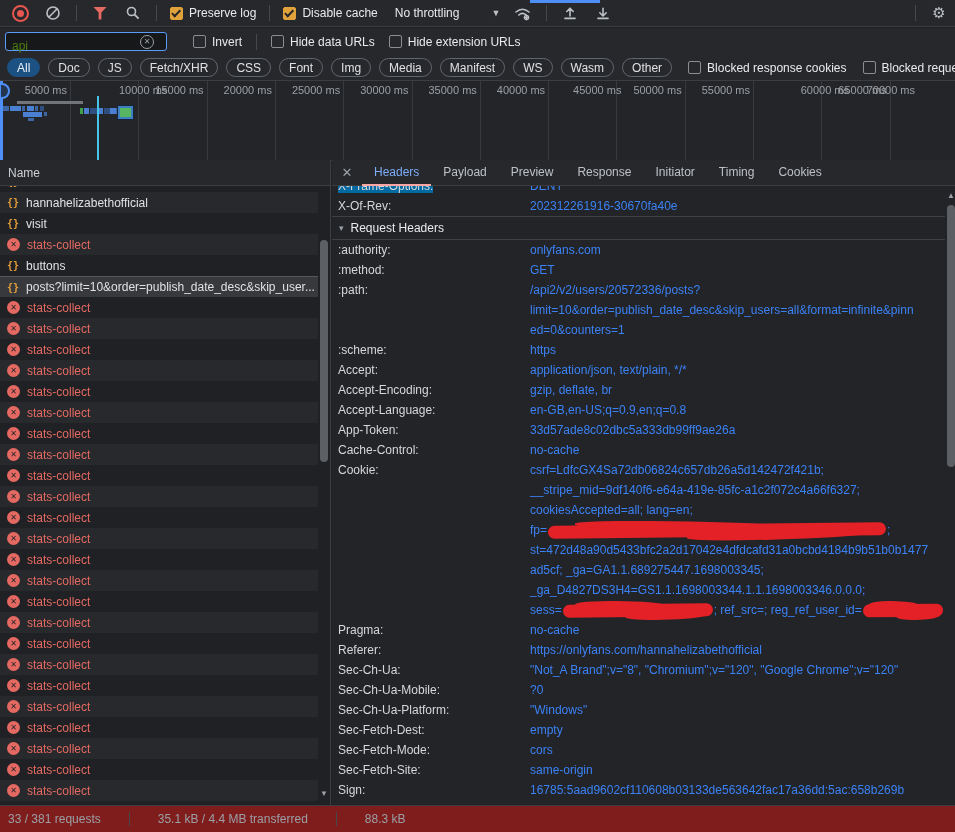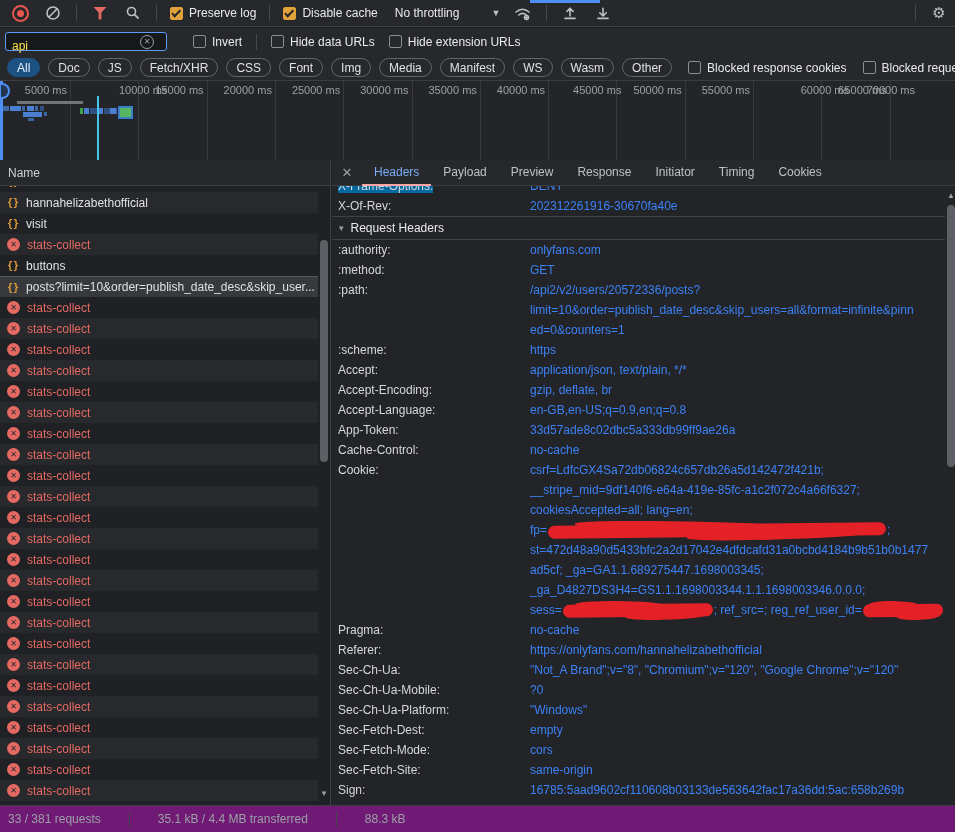--- a/index.html
+++ b/index.html
@@ -17,21 +17,21 @@
   .funnel{width:14px;height:13px;background:#e46962;clip-path:polygon(0 0,100% 0,60% 46%,60% 100%,40% 100%,40% 46%);}
   .chk{width:13px;height:13px;border-radius:2px;box-sizing:border-box;display:inline-flex;align-items:center;justify-content:center;flex:0 0 auto;}
   .chk.on{background:#e2a23b;border:1px solid #e2a23b;}
   .chk.on .tick{width:7px;height:3px;border-left:2px solid #26272a;border-bottom:2px solid #26272a;transform:rotate(-45deg) translate(0.5px,-1px);}
   .chk.off{background:transparent;border:1.5px solid #8a8d91;}
   .cb-label{display:flex;align-items:center;gap:6px;color:#e8eaed;cursor:pointer;white-space:nowrap;}
   .caret{color:#bdc1c6;font-size:9px;margin-left:26px;}
   
   #toolbar-row2{left:0;top:28px;width:955px;height:27px;background:#27282b;display:flex;align-items:center;gap:14px;padding-left:5px;box-sizing:border-box;}
   #filter-input-wrap{position:relative;width:162px;height:19px;background:#17181a;border:1.5px solid #5a9cf8;border-radius:3px;display:flex;align-items:center;box-sizing:border-box;}
-  #filter-input{background:transparent;border:none;outline:none;color:#fde047;font:12px "Liberation Sans",sans-serif;width:128px;padding:8px 0 0 6px;}
+  #filter-input{background:transparent;border:none;outline:none;color:#4d7c0f;font:12px "Liberation Sans",sans-serif;width:128px;padding:8px 0 0 6px;}
   .clear-x{width:12px;height:12px;border-radius:50%;border:1px solid #9aa0a6;color:#9aa0a6;font-size:8px;line-height:11px;text-align:center;cursor:pointer;}
   
   #toolbar-row3{left:0;top:55px;width:955px;height:26px;background:#27282b;display:flex;align-items:center;gap:8px;padding-left:7px;box-sizing:border-box;border-bottom:1px solid #3c3d40;}
   .pill{height:19px;line-height:19px;padding:0 9px;border:1px solid #60666d;border-radius:10px;color:#dfe1e4;cursor:pointer;white-space:nowrap;box-sizing:border-box;}
   .pill.sel{background:#1c5183;border-color:#1c5183;color:#e8f0fa;}
   #extra-filter-checkboxes{display:flex;align-items:center;gap:16px;margin-left:8px;}
   
   #timeline-overview{left:0;top:81px;width:955px;height:79px;background:#242528;border-bottom:1px solid #3c3d40;overflow:hidden;}
   .grid-line{position:absolute;top:0;width:1px;height:79px;background:#38393c;}
   .tick-label{position:absolute;top:3px;width:75px;text-align:right;color:#9aa0a6;font-size:11px;white-space:nowrap;}
@@ -70,21 +70,21 @@
   .clip-row .hrow{margin-top:-10px;}
   .hl-blue{background:#0369a1;}
   .sect-spacer{height:12px;}
   .sect-pad{height:6px;}
   .section-row{height:24px;line-height:23px;border-top:1px solid #3e4043;border-bottom:1px solid #3e4043;display:flex;align-items:center;gap:7px;padding-left:7px;color:#e8eaed;cursor:pointer;box-sizing:border-box;}
   .tri{color:#9aa0a6;font-size:9px;}
   .redact{display:inline-block;height:13px;background:#e32126;border-radius:8px;vertical-align:middle;position:relative;transform:rotate(-0.6deg);margin:0 1px;}
   .redact::after{content:"";position:absolute;left:8%;top:-3px;width:62%;height:9px;background:#e32126;border-radius:45%;transform:rotate(1.5deg);}
   .redact::before{content:"";position:absolute;right:4%;bottom:-3px;width:55%;height:9px;background:#e32126;border-radius:45%;transform:rotate(-1.2deg);}
   
-  #status-bar{left:0;top:805px;width:955px;height:27px;background:#701a75;border-top:1px solid #3c3d40;display:flex;align-items:center;gap:28px;padding-left:8px;box-sizing:border-box;color:#9aa0a6;}
+  #status-bar{left:0;top:805px;width:955px;height:27px;background:#7f1d1d;border-top:1px solid #3c3d40;display:flex;align-items:center;gap:28px;padding-left:8px;box-sizing:border-box;color:#9aa0a6;}
   #status-bar .vdiv{height:14px;background:#47484b;}
   svg{display:block;}
 </style>
 </head>
 <body>
 
 <div id="toolbar-row1" class="abs">
   <span class="icon-btn">
       <span class="rec-outer">
         <span class="rec-inner"></span>

